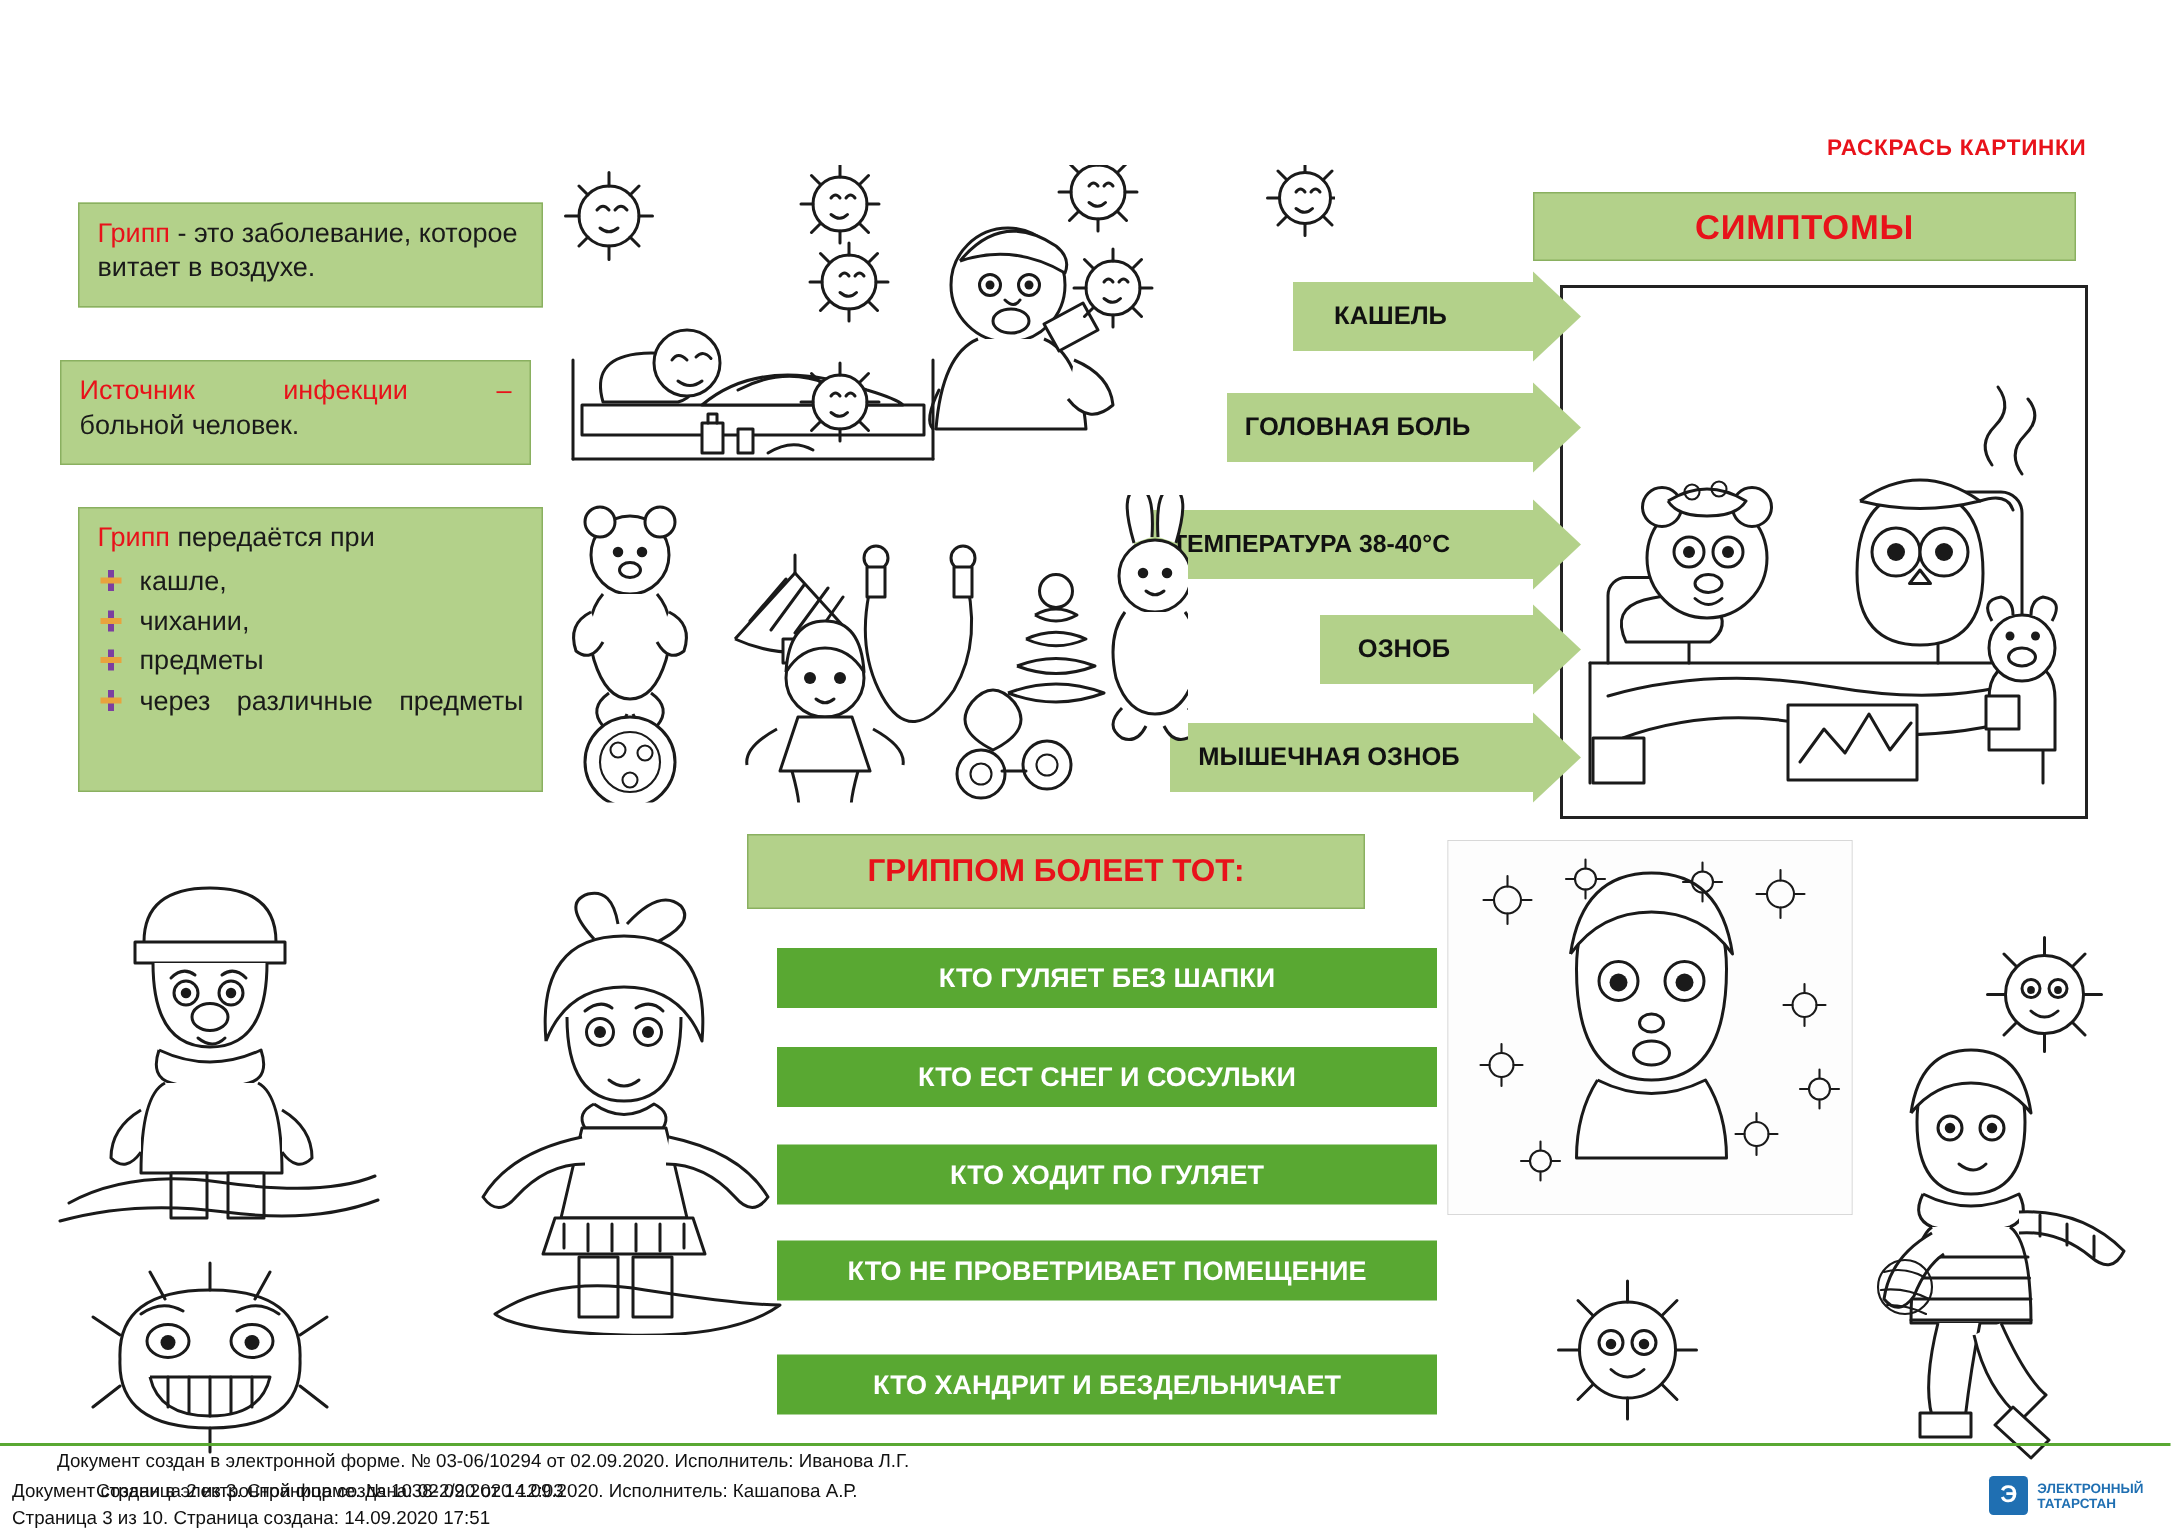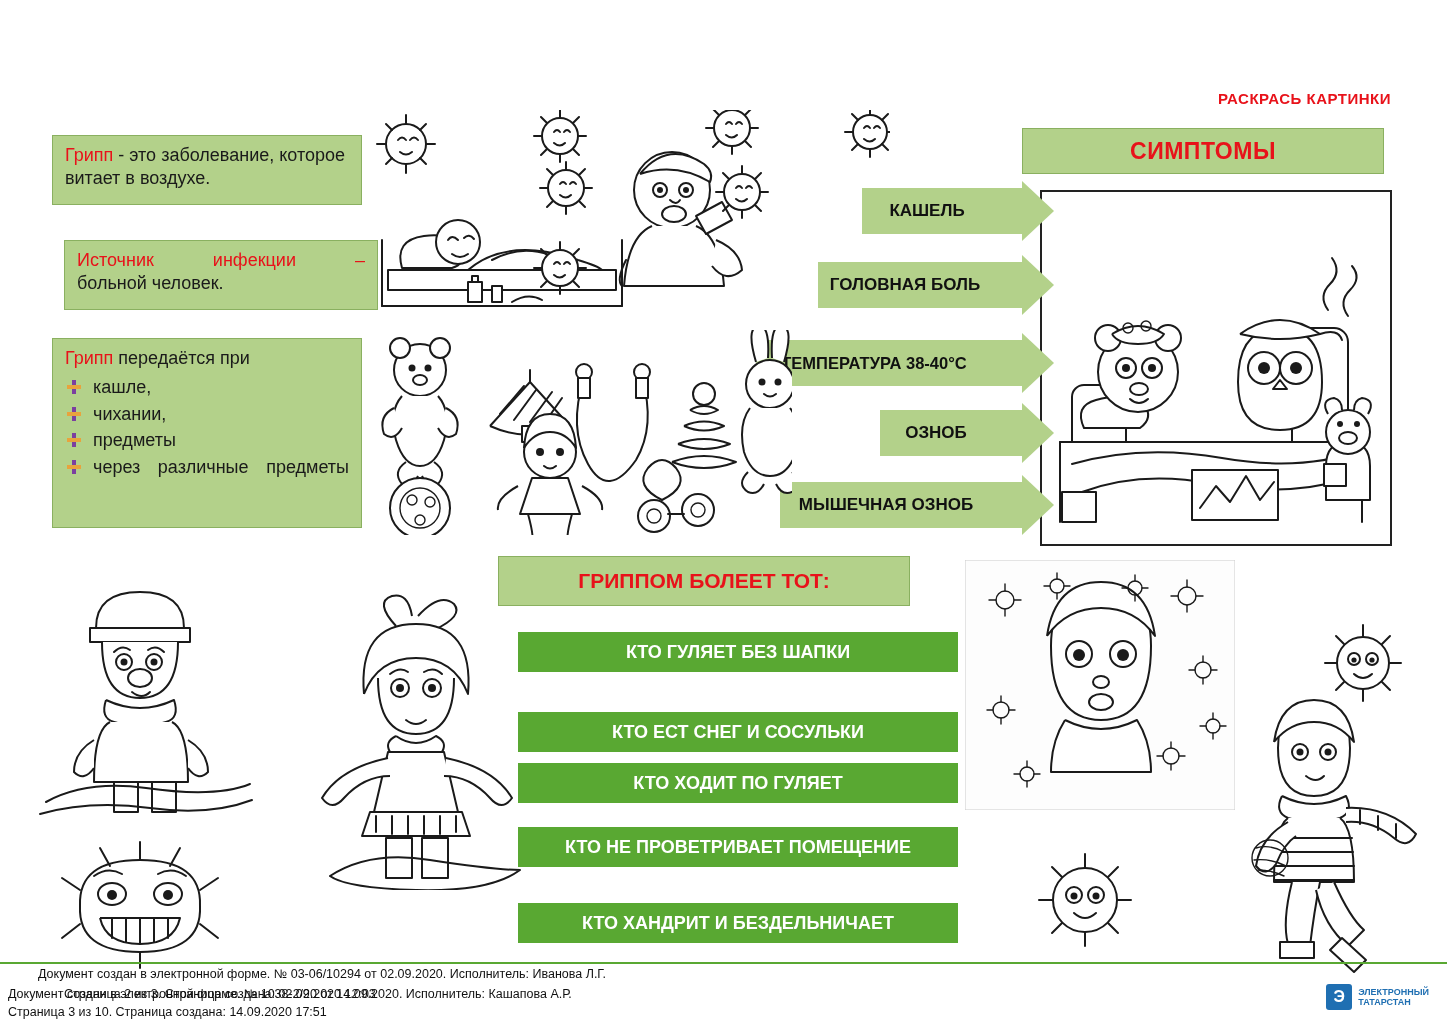--- a/index.html
+++ b/index.html
@@ -28,21 +28,21 @@
 
   
   .infobox{
     position:absolute;
     background:#b3d18a;border:1px solid #8ab060;
     color:#1a1a1a;font-size:18px;line-height:1.3;
     padding:8px 12px;box-sizing:border-box;
   }
   .infobox .red{color:#e8121a;}
   .box1{left:52px;top:135px;width:310px;height:70px;}
-  .box2{left:64px;top:240px;width:314px;height:70px;}
+  .box2{left:40px;top:240px;width:314px;height:70px;}
   .box3{left:52px;top:338px;width:310px;height:190px;}
   .just{text-align:justify;text-align-last:justify;}
   .bullets{margin:6px 0 0 0;padding:0;list-style:none;}
   .bullets li{
     position:relative;padding-left:28px;margin-bottom:3px;font-size:18px;
   }
   .bullet-icon{
     position:absolute;left:2px;top:4px;width:14px;height:14px;
   }
   .bullet-icon:before,.bullet-icon:after{
@@ -89,21 +89,21 @@
     display:flex;align-items:center;justify-content:center;
     font-size:21px;font-weight:bold;color:#e8121a;
   }
   .bl-item{
     position:absolute;left:518px;width:440px;height:40px;
     background:#59a832;
     display:flex;align-items:center;justify-content:center;
     font-size:18px;font-weight:bold;color:#ffffff;
   }
   .bl1{top:632px;}
-  .bl2{top:698px;margin-top:14px;}
+  .bl2{top:698px;}
   .bl3{top:763px;}
   .bl4{top:827px;}
   .bl5{top:903px;}
 
   
   .footer-rule{
     position:absolute;left:0;top:962px;width:1447px;height:2px;background:#59a832;
   }
   .footer{
     position:absolute;left:8px;top:966px;width:1200px;

